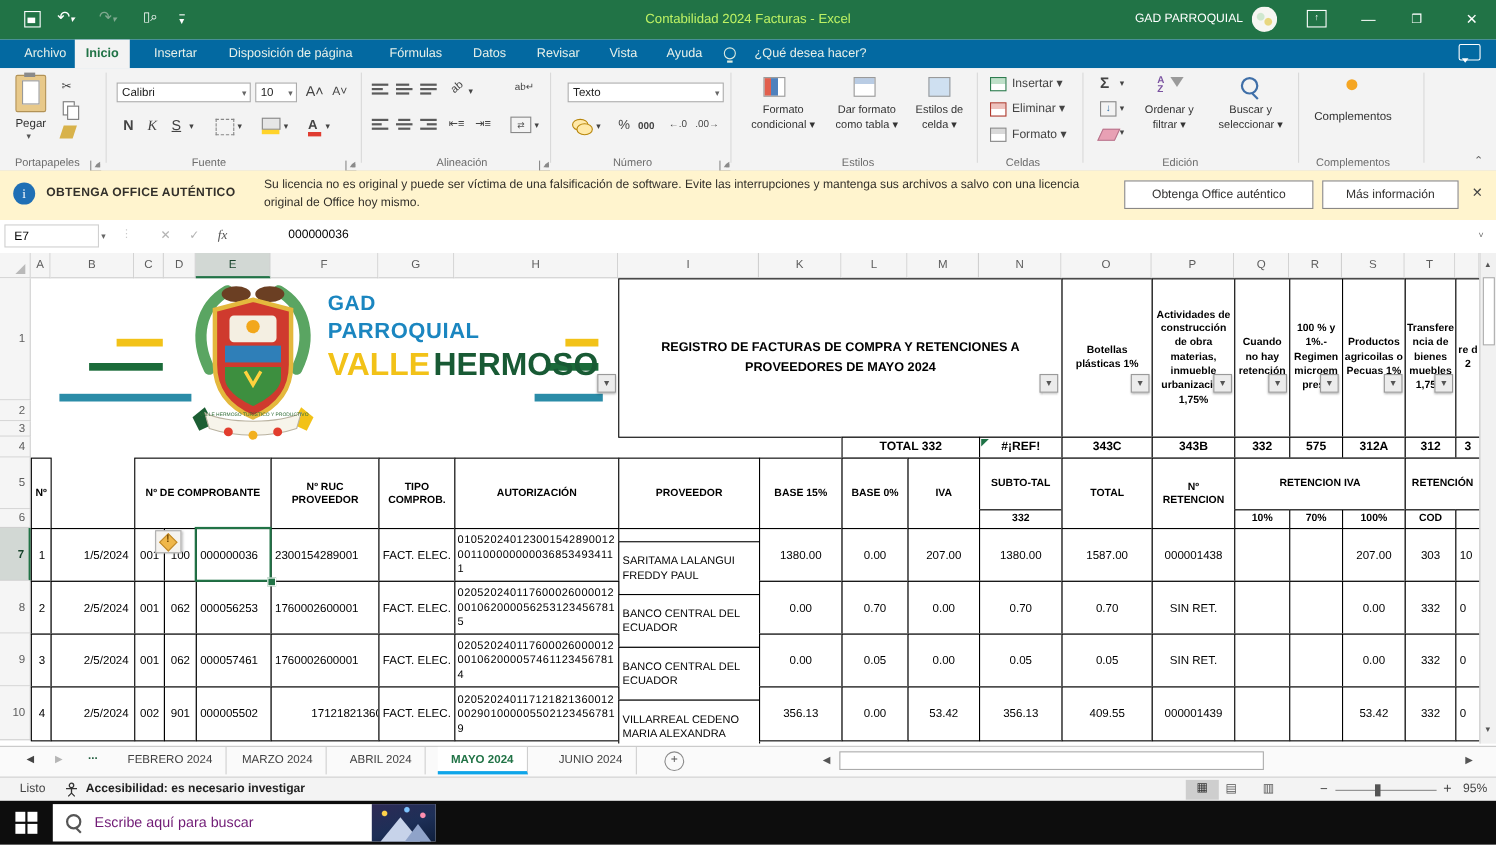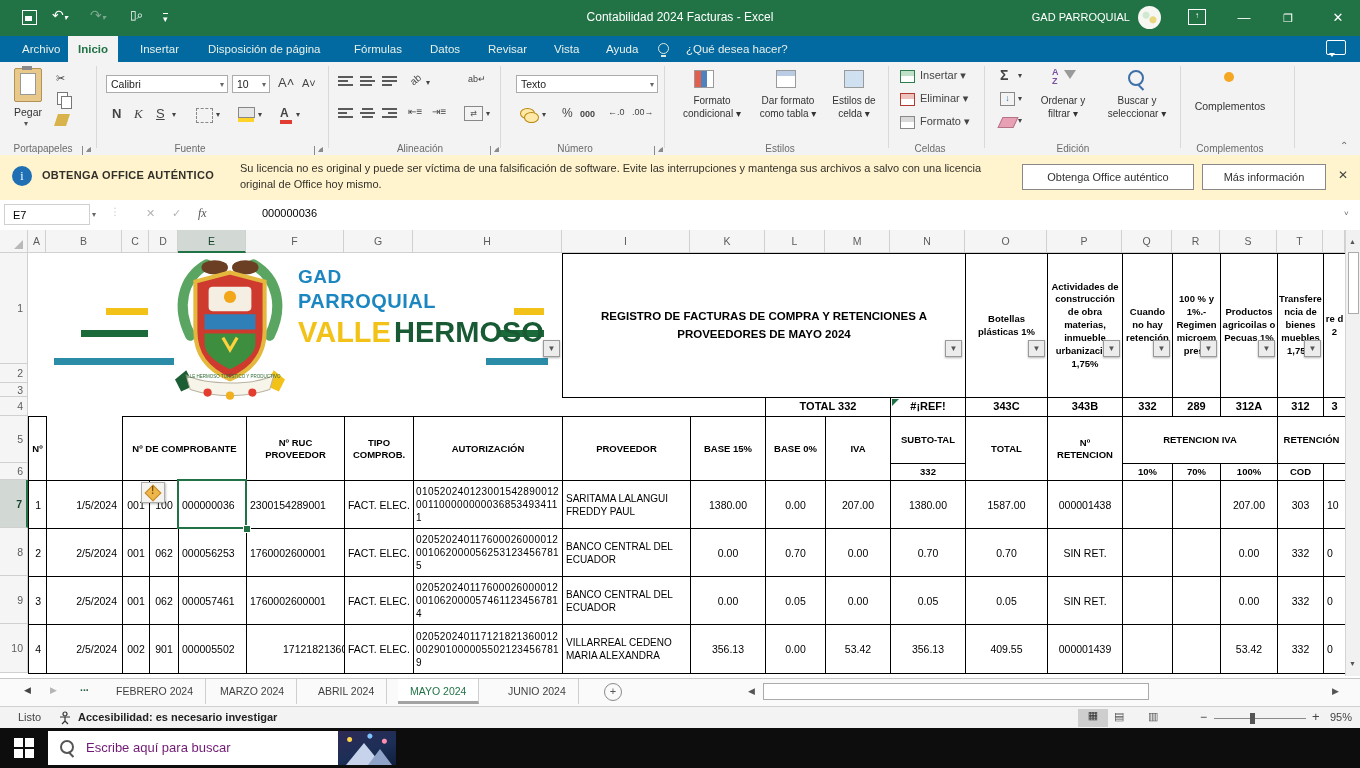--- a/index.html
+++ b/index.html
@@ -42,46 +42,46 @@
   .rowhd{justify-content:flex-end;padding-right:4px;}
   .rowhd.sel{background:#d2d8d4;border-right:2px solid #217346;color:#17432b;font-weight:bold;}
   .cell{position:absolute;box-sizing:border-box;border:1px solid #000;background:#fff;color:#000;
     display:flex;align-items:center;justify-content:center;text-align:center;overflow:hidden;}
   .hd{font-weight:bold;font-size:9.5px;line-height:1.2;}
   .dt{font-size:10.5px;}
   .al-l{justify-content:flex-start;text-align:left;padding-left:3px;}
   .al-r{justify-content:flex-end;text-align:right;padding-right:5px;}
   .aut{font-size:10px;line-height:1.3;letter-spacing:.4px;word-break:break-all;justify-content:flex-start;
     text-align:left;padding:1px 2px;}
-  .prov{font-size:10px;line-height:1.3;justify-content:flex-start;text-align:left;padding:1px 3px;align-items:center;}
+  .prov{font-size:10px;line-height:1.3;justify-content:flex-start;text-align:left;padding:1px 3px;align-items:center;margin-top:12px;}
   .vh{font-size:9.5px;font-weight:bold;line-height:1.35;padding:2px 1px;overflow-wrap:anywhere;}
   .flt{position:absolute;width:17px;height:17px;background:#ececec;border:1px solid #9a9a9a;box-sizing:border-box;
     display:flex;align-items:center;justify-content:center;font-size:8px;color:#555;box-shadow:0 1px 2px rgba(0,0,0,.3);}
   .tri{position:absolute;width:0;height:0;border-top:7px solid #1e7145;border-right:7px solid transparent;}
   
   #tabbar{left:0;top:678px;width:1360px;height:28px;background:#fafafa;border-top:1px solid #c6c6c6;font-size:10.5px;color:#3f3f3f;}
   .stab{position:absolute;top:0;height:25px;line-height:25px;padding:0 12px;border-right:1px solid #cfcfcf;}
-  .stab.active{background:#fff;color:#217346;font-weight:normal;border-bottom:3px solid #a3a3a3;height:22px;}
+  .stab.active{background:#fff;color:#217346;font-weight:bold;border-bottom:3px solid #0ea5e9;height:22px;}
   #statusbar{left:0;top:706px;width:1360px;height:22px;background:#f3f3f3;border-top:1px solid #d0d0d0;color:#444;font-size:11px;}
   #taskbar{left:0;top:728px;width:1360px;height:40px;background:#0d0d0d;color:#fff;}
 </style>
 </head>
 <body>
 
 <div id="screen">
 
   <div class="abs" id="titlebar">
     <span class="qat" style="left:22px;top:10px;width:13px;height:13px;border:1.5px solid #fff;display:inline-block;position:absolute;">
         <i style="position:absolute;left:2px;top:5px;width:7px;height:5px;background:#fff;"></i>
       </span>
     <span class="qat" style="left:52px;">↶<i style="font-size:8px;">▾</i></span>
     <span class="qat" style="left:90px;color:#7fa98f;">↷<i style="font-size:8px;">▾</i></span>
     <span class="qat" style="left:130px;font-size:12px;top:8px;">▯⌕</span>
     <span class="qat" style="left:163px;font-size:9px;border-top:1.5px solid #fff;top:13px;">▾</span>
-    <div class="abs" style="left:0;right:0;top:0;height:36px;text-align:center;line-height:34px;font-size:12px;color:#ffffff;">Contabilidad 2024 Facturas  -  Excel</div>
+    <div class="abs" style="left:0;right:0;top:0;height:36px;text-align:center;line-height:34px;font-size:12px;color:#bef264;">Contabilidad 2024 Facturas  -  Excel</div>
     <div class="abs" style="left:1000px;top:0;width:130px;height:36px;line-height:34px;font-size:11px;color:#fff;text-align:right;">GAD PARROQUIAL VALLE HERMOSO</div>
     <div class="abs" style="left:1138px;top:6px;width:23px;height:23px;border-radius:50%;background:radial-gradient(circle at 35% 40%,#cfe8cf 0 3px,transparent 4px),radial-gradient(circle at 65% 60%,#e8d77f 0 3px,transparent 4px),#f6f6f2;"></div>
     <div class="abs" style="left:1188px;top:9px;width:16px;height:14px;border:1.5px solid #fff;text-align:center;line-height:12px;font-size:8px;color:#fff;">↑</div>
     <div class="winbtn" style="left:1222px;">—</div>
     <div class="winbtn" style="left:1266px;font-size:11px;">❐</div>
     <div class="winbtn" style="left:1316px;">✕</div>
   </div>
 
   <div class="abs" id="menubar">
     <span class="mtab" style="left:12px;">Archivo</span>
@@ -421,21 +421,21 @@
       <div class="cell hd" style="left: 965px; top: 167px; width: 83px; height: 20px; font-size: 11px;">
         <span>343C</span>
       </div>
       <div class="cell hd" style="left: 1047px; top: 167px; width: 76px; height: 20px; font-size: 11px;">
         <span>343B</span>
       </div>
       <div class="cell hd" style="left: 1122px; top: 167px; width: 51px; height: 20px; font-size: 11px;">
         <span>332</span>
       </div>
       <div class="cell hd" style="left: 1172px; top: 167px; width: 49px; height: 20px; font-size: 11px;">
-        <span>289</span>
+        <span>575</span>
       </div>
       <div class="cell hd" style="left: 1220px; top: 167px; width: 58px; height: 20px; font-size: 11px;">
         <span>312A</span>
       </div>
       <div class="cell hd" style="left: 1277px; top: 167px; width: 47px; height: 20px; font-size: 11px;">
         <span>312</span>
       </div>
       <div class="cell hd" style="left: 1323px; top: 167px; width: 23px; height: 20px; font-size: 11px;">
         <span>3</span>
       </div>

